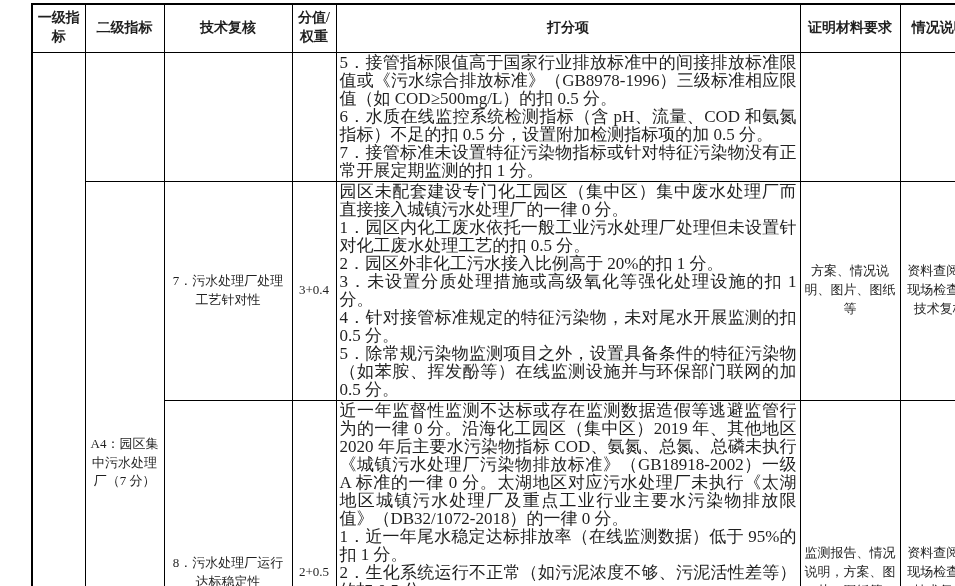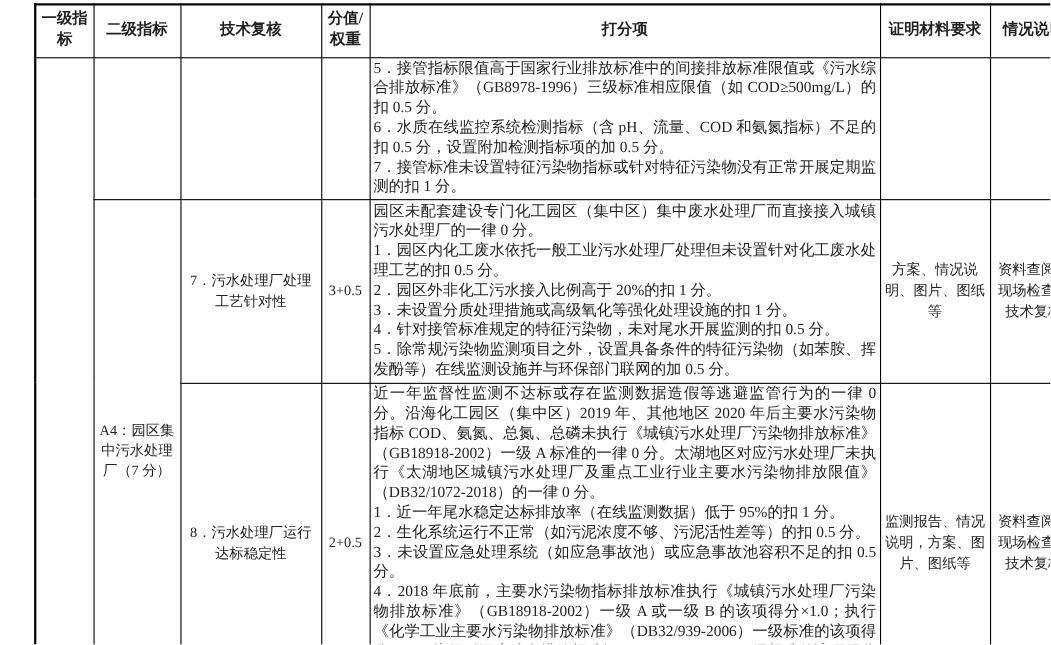--- a/index.html
+++ b/index.html
@@ -46,21 +46,21 @@
     line-height: 1.35;
     padding: 2px 1px;
   }
   td.center {
     font-size: 13px;
     text-align: center;
     line-height: 1.45;
     padding: 2px 3px;
   }
   td.scoring {
-    font-size: 14px;
+    font-size: 17px;
     line-height: 18px;
     text-align: justify;
     white-space: pre-line;
     vertical-align: middle;
     padding: 2px 5px;
   }
 </style>
 </head>
 <body>
 
@@ -95,21 +95,21 @@
       <td class="scoring">5．接管指标限值高于国家行业排放标准中的间接排放标准限值或《污水综合排放标准》（GB8978-1996）三级标准相应限值（如 COD≥500mg/L）的扣 0.5 分。
 6．水质在线监控系统检测指标（含 pH、流量、COD 和氨氮指标）不足的扣 0.5 分，设置附加检测指标项的加 0.5 分。
 7．接管标准未设置特征污染物指标或针对特征污染物没有正常开展定期监测的扣 1 分。</td>
       <td class="center"></td>
       <td class="center"></td>
     </tr>
 
     <tr class="r2">
       <td class="center" rowspan="2">A4：园区集中污水处理厂（7 分）</td>
       <td class="center">7．污水处理厂处理工艺针对性</td>
-      <td class="center">3+0.5</td>
+      <td class="center">3+0.4</td>
       <td class="scoring">园区未配套建设专门化工园区（集中区）集中废水处理厂而直接接入城镇污水处理厂的一律 0 分。
 1．园区内化工废水依托一般工业污水处理厂处理但未设置针对化工废水处理工艺的扣 0.5 分。
 2．园区外非化工污水接入比例高于 20%的扣 1 分。
 3．未设置分质处理措施或高级氧化等强化处理设施的扣 1 分。
 4．针对接管标准规定的特征污染物，未对尾水开展监测的扣 0.5 分。
 5．除常规污染物监测项目之外，设置具备条件的特征污染物（如苯胺、挥发酚等）在线监测设施并与环保部门联网的加 0.5 分。</td>
       <td class="center">方案、情况说明、图片、图纸等</td>
       <td class="center">资料查阅，现场检查，技术复核</td>
     </tr>
 

